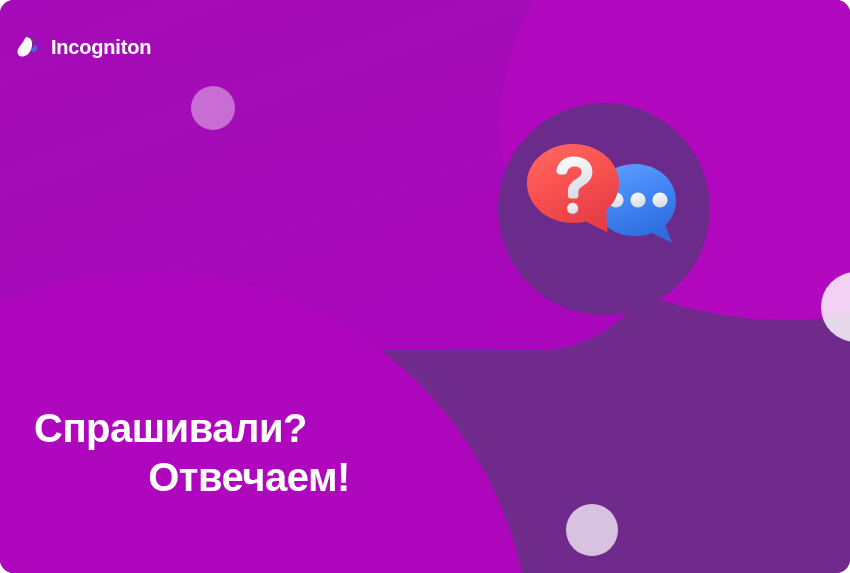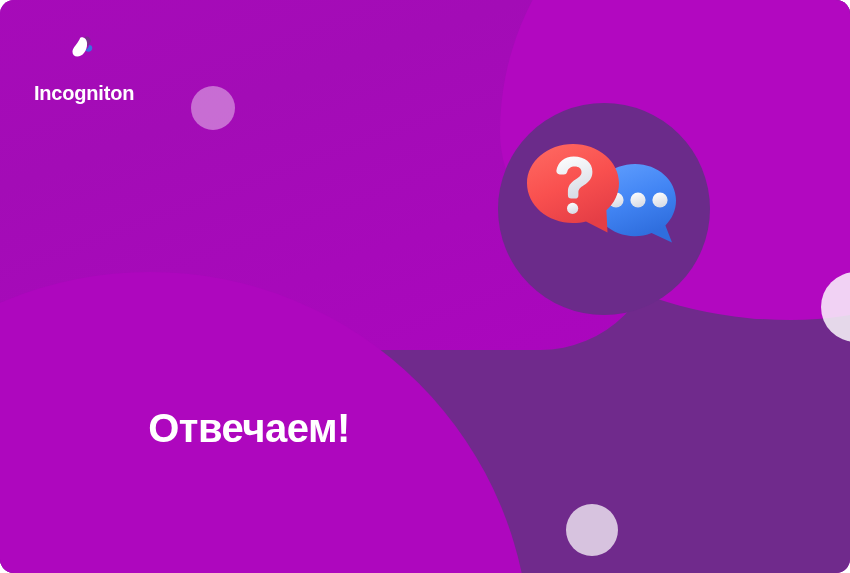--- a/index.html
+++ b/index.html
@@ -101,27 +101,26 @@
     left: 821px;
     top: 272px;
     width: 70px;
     height: 70px;
     background: rgba(255, 255, 255, 0.82);
   }
 
   
   .logo {
     position: absolute;
-    left: 34px;
+    left: 16px;
     top: 34px;
     display: flex;
     align-items: center;
-    gap: 23px;
+    gap: 9px;
     z-index: 6;
-    flex-direction: column;
   }
   .logo-mark {
     width: 26px;
     height: 26px;
     display: block;
   }
   .logo-text {
     color: #ffffff;
     font-size: 20px;
     font-weight: bold;
@@ -220,16 +219,17 @@
 
       <g>
         <path d="M55 6c25.4 0 46 17.5 46 39.2 0 10.5-4.8 20-12.6 27l1.1 22.4-21.5-11.2c-4.2 1-8.6 1.5-13 1.5-25.4 0-46-17.6-46-39.7C9 23.5 29.6 6 55 6z" fill="url(#gRed)"></path>
         <path d="M55.8 18.4c11.2 0 18.6 6.3 18.6 15.3 0 6.2-3 10-8.6 13.6-4.2 2.7-5.4 4.2-5.4 7.6v2.3a3.4 3.4 0 0 1-3.4 3.4h-3.7a3.4 3.4 0 0 1-3.4-3.5v-3.2c0-5.7 2.2-9 8-12.7 4.4-2.9 5.6-4.4 5.6-7.2 0-3.2-2.6-5.4-6.7-5.4-4 0-6.8 2-7.6 5.3a3.5 3.5 0 0 1-3.4 2.6l-4-.1a3.4 3.4 0 0 1-3.4-3.9c1.2-8 8-14.1 17.4-14.1z" fill="url(#gWhite)"></path>
         <circle cx="54.6" cy="70.4" r="5.6" fill="url(#gWhite)"></circle>
       </g>
     </svg>
   </div>
 
   <div class="headline">
+    <div class="headline-line line-1">Спрашивали?</div>
     <div class="headline-line line-2">Отвечаем!</div>
   </div>
 
 </div>
 
 </body></html>

